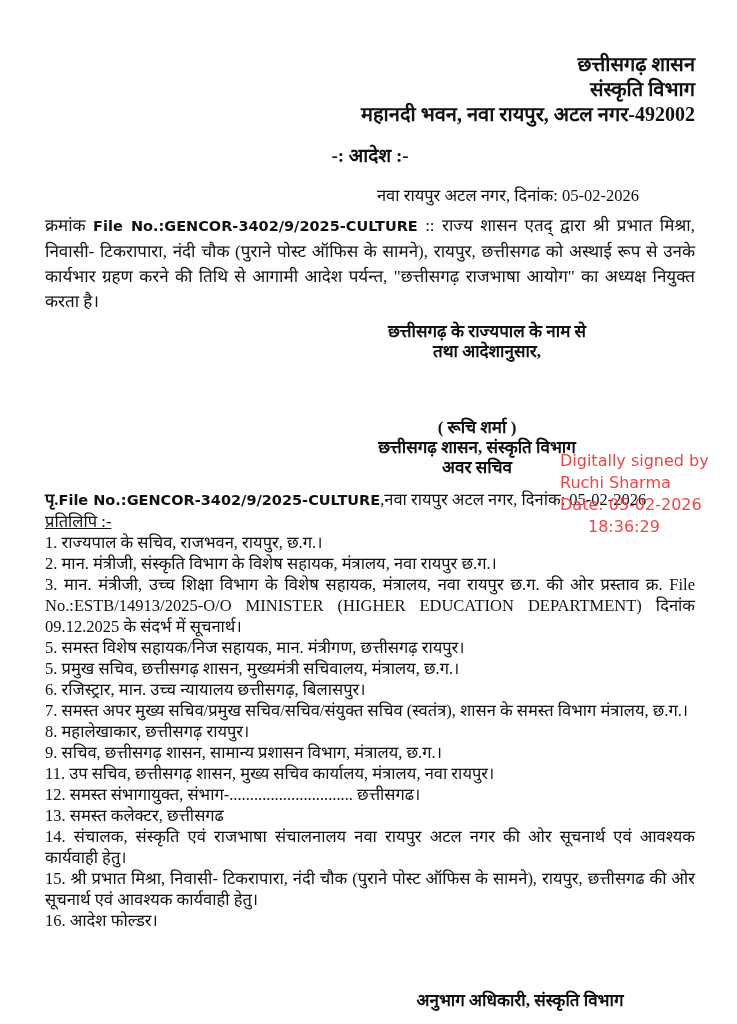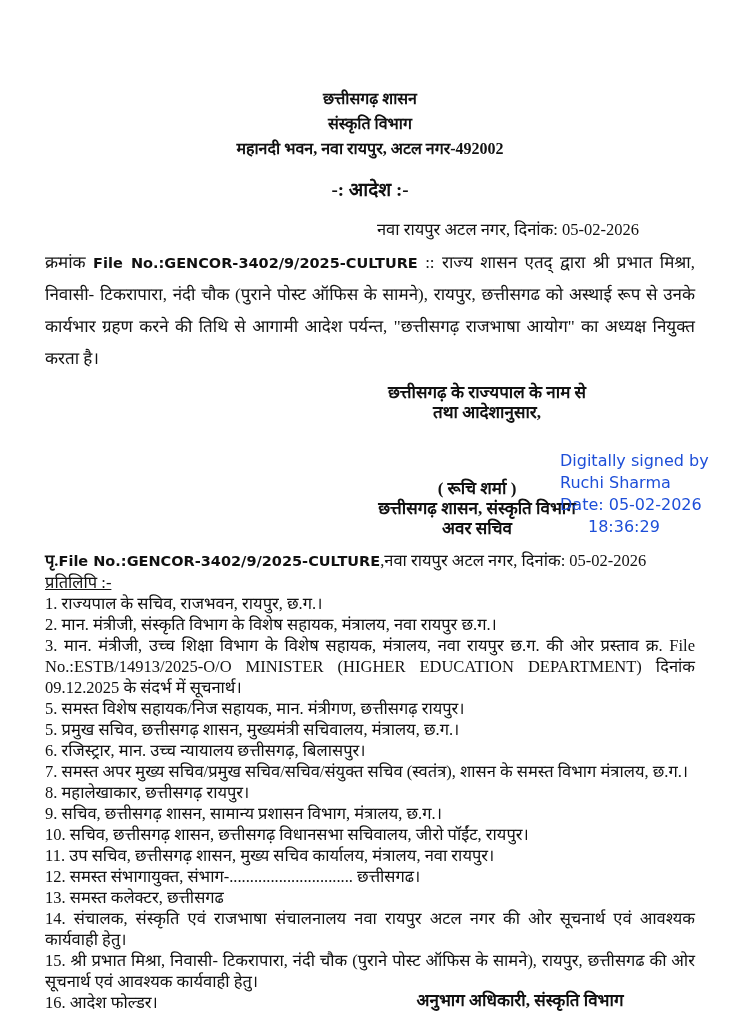--- a/index.html
+++ b/index.html
@@ -8,42 +8,41 @@
     position: relative;
     width: 737px;
     height: 1024px;
     background: #ffffff;
     color: #111111;
     font-family: "Liberation Serif", serif;
     padding: 52px 42px 0 45px;
     overflow: hidden;
   }
   .doc-header {
-    text-align: center;
+    text-align: right;
     font-weight: bold;
-    font-size: 16px;
+    font-size: 20px;
     line-height: 25px;
-    margin-top: 34px;
   }
   .order-title {
     text-align: center;
     font-weight: bold;
     font-size: 19px;
     margin-top: 15px;
   }
   .date-line {
     text-align: right;
     padding-right: 56px;
     font-size: 16.5px;
     margin-top: 15px;
   }
   .order-para {
     margin-top: 7px;
     font-size: 17px;
-    line-height: 32px;
+    line-height: 25px;
     text-align: justify;
     text-align-last: left;
   }
   .file-no {
     font-family: "DejaVu Sans", sans-serif;
     font-weight: bold;
     font-size: 14.5px;
   }
   .by-order {
     width: 320px;
@@ -60,21 +59,21 @@
     margin-top: 56px;
     text-align: center;
     font-weight: bold;
     font-size: 17px;
     line-height: 20px;
   }
   .digital-sig {
     position: absolute;
     left: 560px;
     top: 450px;
-    color: #1d4ed8;
+    color: #ef4444;
     font-family: "DejaVu Sans", sans-serif;
     font-size: 16px;
     line-height: 22px;
     white-space: nowrap;
   }
   .digital-sig .ds-indent { padding-left: 28px; }
   .endorsement {
     margin-top: 11px;
     font-size: 16.5px;
     line-height: 21px;
@@ -151,21 +150,20 @@
   <div class="copy-list">
     <div class="copy-item">1. राज्यपाल के सचिव, राजभवन, रायपुर, छ.ग.।</div>
     <div class="copy-item">2. मान. मंत्रीजी, संस्कृति विभाग के विशेष सहायक, मंत्रालय, नवा रायपुर छ.ग.।</div>
     <div class="copy-item">3. मान. मंत्रीजी, उच्च शिक्षा विभाग के विशेष सहायक, मंत्रालय, नवा रायपुर छ.ग. की ओर प्रस्ताव क्र. File No.:ESTB/14913/2025-O/O MINISTER (HIGHER EDUCATION DEPARTMENT) दिनांक 09.12.2025 के संदर्भ में सूचनार्थ।</div>
     <div class="copy-item">5. समस्त विशेष सहायक/निज सहायक, मान. मंत्रीगण, छत्तीसगढ़ रायपुर।</div>
     <div class="copy-item">5. प्रमुख सचिव, छत्तीसगढ़ शासन, मुख्यमंत्री सचिवालय, मंत्रालय, छ.ग.।</div>
     <div class="copy-item">6. रजिस्ट्रार, मान. उच्च न्यायालय छत्तीसगढ़, बिलासपुर।</div>
     <div class="copy-item">7. समस्त अपर मुख्य सचिव/प्रमुख सचिव/सचिव/संयुक्त सचिव (स्वतंत्र), शासन के समस्त विभाग मंत्रालय, छ.ग.।</div>
     <div class="copy-item">8. महालेखाकार, छत्तीसगढ़ रायपुर।</div>
     <div class="copy-item">9. सचिव, छत्तीसगढ़ शासन, सामान्य प्रशासन विभाग, मंत्रालय, छ.ग.।</div>
-    <div class="copy-item">10. सचिव, छत्तीसगढ़ शासन, छत्तीसगढ़ विधानसभा सचिवालय, जीरो पॉईंट, रायपुर।</div>
     <div class="copy-item">11. उप सचिव, छत्तीसगढ़ शासन, मुख्य सचिव कार्यालय, मंत्रालय, नवा रायपुर।</div>
     <div class="copy-item">12. समस्त संभागायुक्त, संभाग-.............................. छत्तीसगढ।</div>
     <div class="copy-item">13. समस्त कलेक्टर, छत्तीसगढ</div>
     <div class="copy-item">14. संचालक, संस्कृति एवं राजभाषा संचालनालय नवा रायपुर अटल नगर की ओर सूचनार्थ एवं आवश्यक कार्यवाही हेतु।</div>
     <div class="copy-item">15. श्री प्रभात मिश्रा, निवासी- टिकरापारा, नंदी चौक (पुराने पोस्ट ऑफिस के सामने), रायपुर, छत्तीसगढ की ओर सूचनार्थ एवं आवश्यक कार्यवाही हेतु।</div>
     <div class="copy-item">16. आदेश फोल्डर।</div>
   </div>
 
   <div class="footer-sign">अनुभाग अधिकारी, संस्कृति विभाग</div>
 

